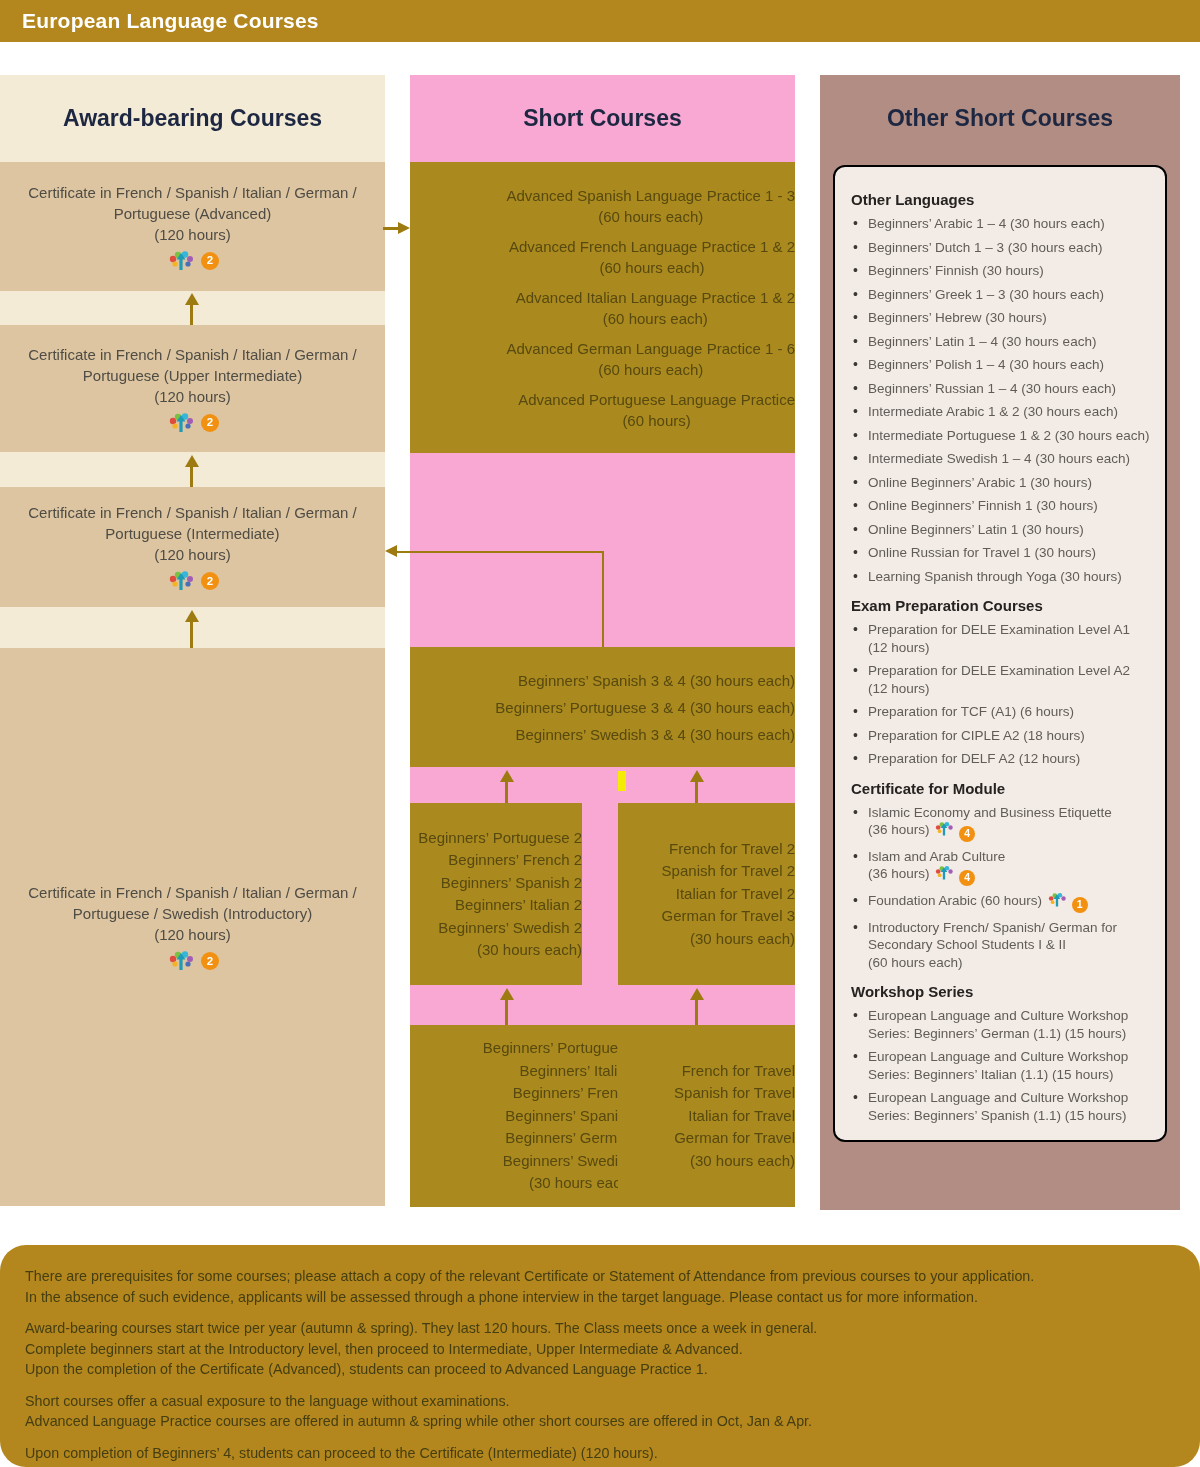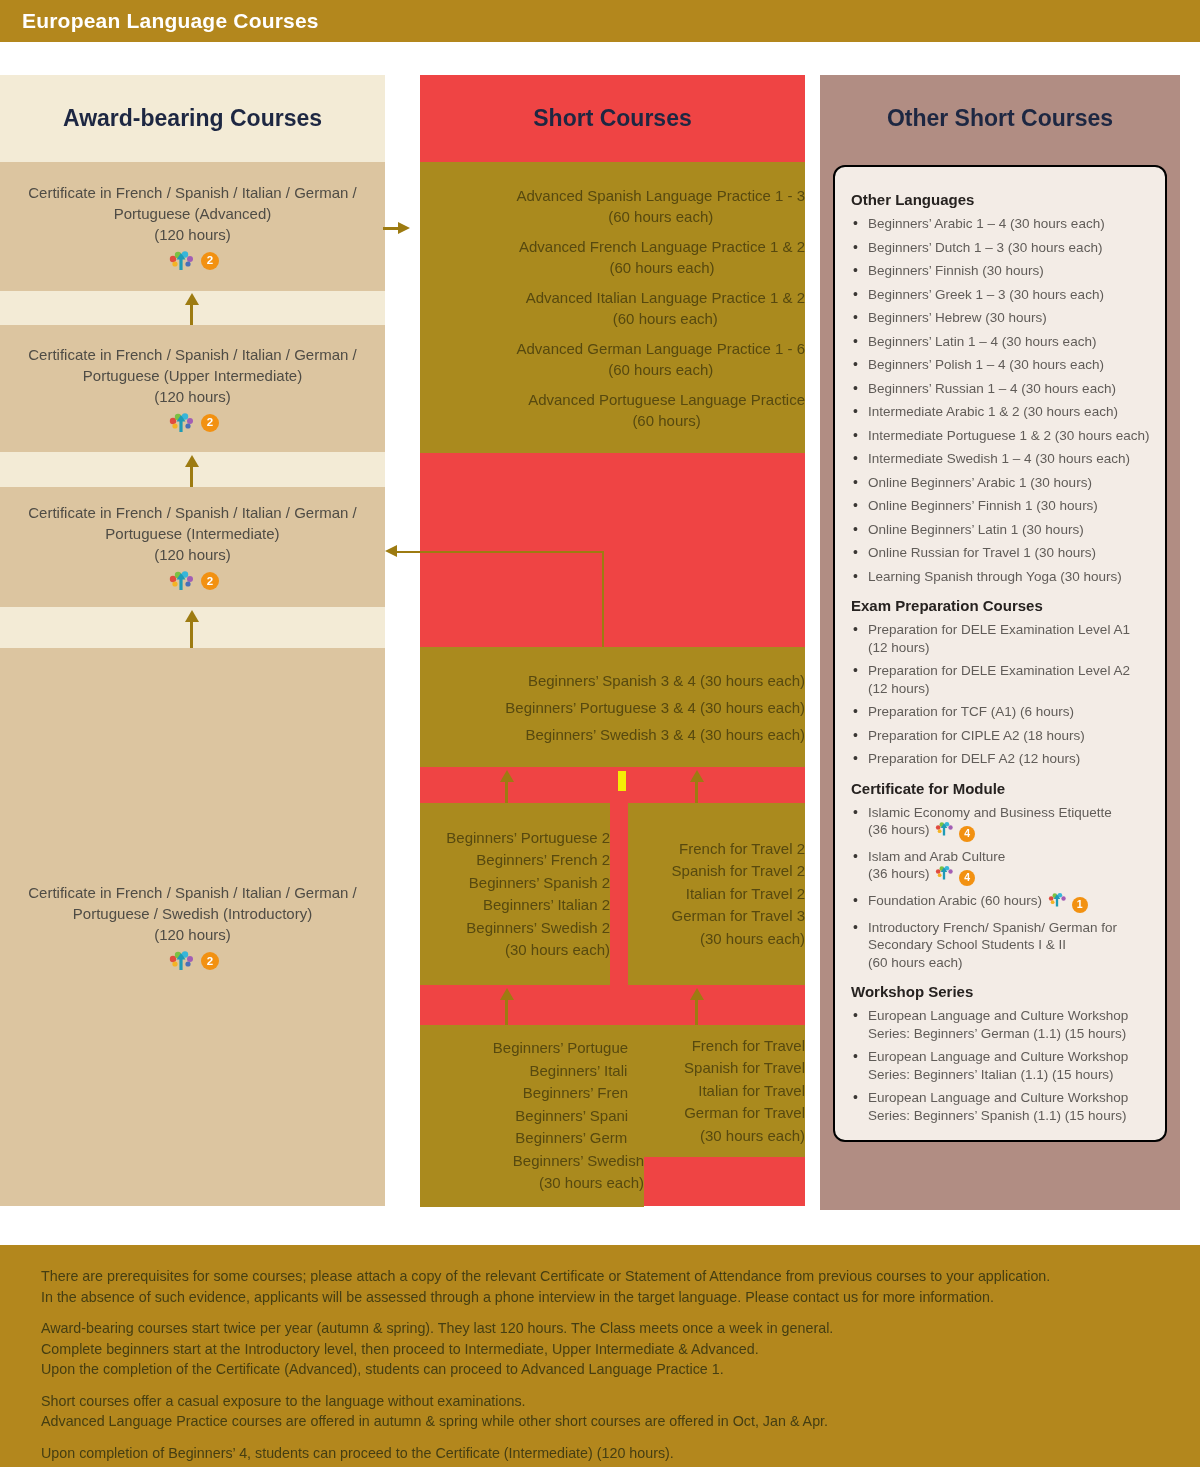--- a/index.html
+++ b/index.html
@@ -8,21 +8,21 @@
         font-family:"Liberation Sans",sans-serif;overflow:hidden;}
 
   
   .titlebar{position:absolute;left:0;top:0;width:1200px;height:42px;background:#b3871d;
             color:#fff;font-size:21px;font-weight:bold;line-height:41px;padding-left:22px;
             box-sizing:border-box;letter-spacing:.2px;}
 
   
   .col{position:absolute;top:75px;box-sizing:border-box;}
   .col-award{left:0;width:385px;height:1131px;background:#f3ebd6;}
-  .col-short{left:420px;width:385px;height:1131px;background:#ef4444;}
+  .col-short{left:410px;width:385px;height:1131px;background:#f9a8d4;}
   .col-other{left:820px;width:360px;height:1135px;background:#b18d83;}
   .col-head{position:absolute;left:0;right:0;top:0;height:87px;display:flex;align-items:center;
             justify-content:center;font-weight:bold;font-size:23px;color:#1d2742;}
 
   
   .award-box{position:absolute;left:0;width:385px;background:#dcc5a0;color:#4f4c45;
              display:flex;flex-direction:column;align-items:center;justify-content:center;
              text-align:center;font-size:15px;line-height:21px;}
   .award-box .award-name{max-width:332px;}
   .b0{top:87px;height:129px}.b1{top:250px;height:127px}.b2{top:412px;height:120px}.b3{top:573px;height:558px}
@@ -32,24 +32,24 @@
          border-radius:50%;background:#f29111;color:#fff;font-size:11.5px;font-weight:bold;}
   .badge.sm{width:16px;height:16px;font-size:10.5px;vertical-align:-3px;}
   svg.ci{vertical-align:-3px;}
 
   
   .gold{position:absolute;background:#aa8a1e;color:#57490f;text-align:center;
         display:flex;flex-direction:column;align-items:flex-end;justify-content:center;}
   .boxA{left:0;top:87px;width:385px;height:291px;font-size:15px;line-height:21px;}
   .boxA .course{margin:4.5px 0;}
   .boxB{left:0;top:572px;width:385px;height:120px;font-size:15px;line-height:27px;}
-  .box2a{left:0;top:728px;width:190px;height:182px;font-size:15px;line-height:22.5px;}
+  .box2a{left:0;top:728px;width:172px;height:182px;font-size:15px;line-height:22.5px;}
   .box2b{left:208px;top:728px;width:177px;height:182px;font-size:15px;line-height:22.5px;}
   .box1a{left:0;top:950px;width:224px;height:182px;font-size:15px;line-height:22.5px;}
-  .box1b{left:208px;top:950px;width:177px;height:132px;font-size:15px;line-height:22.5px;}
+  .box1b{left:208px;top:950px;width:177px;height:182px;font-size:15px;line-height:22.5px;}
 
   
   .stem-v{position:absolute;width:3px;background:#9d7b11;}
   .head-up{position:absolute;width:0;height:0;border-left:7px solid transparent;
            border-right:7px solid transparent;border-bottom:12px solid #9d7b11;}
   .line-h{position:absolute;height:3px;background:#9d7b11;}
   .thin-h{position:absolute;height:2px;background:#9d7b11;}
   .thin-v{position:absolute;width:2px;background:#9d7b11;}
   .head-right{position:absolute;width:0;height:0;border-top:6px solid transparent;
               border-bottom:6px solid transparent;border-left:12px solid #9d7b11;}
@@ -63,21 +63,21 @@
   .panel h3{font-size:15px;font-weight:bold;color:#262220;margin:12px 0 7px 0;}
   .panel .section:first-child h3{margin-top:0;}
   .panel ul{list-style:none;margin:0;padding:0;}
   .panel li{position:relative;padding-left:17px;font-size:13.5px;line-height:17.5px;
             color:#605c58;margin-bottom:6px;}
   .panel li::before{content:"\2022";position:absolute;left:2px;top:0;color:#3a3734;font-size:14px;}
   .row2{display:block;}
 
   
   .footer{position:absolute;left:0;top:1245px;width:1200px;height:222px;background:#b3871d;
-          box-sizing:border-box;padding:21px 40px 0 41px;color:#453e12;font-size:14.3px;line-height:20.5px;}
+          box-sizing:border-box;padding:21px 40px 0 25px;color:#453e12;font-size:14.3px;line-height:20.5px;border-radius:26px;}
   .footer .para{margin:0 0 11px 0;}
 </style>
 </head>
 <body>
 
 <div id="page">
 
   <div class="titlebar">
     <span>European Language Courses</span>
   </div>

